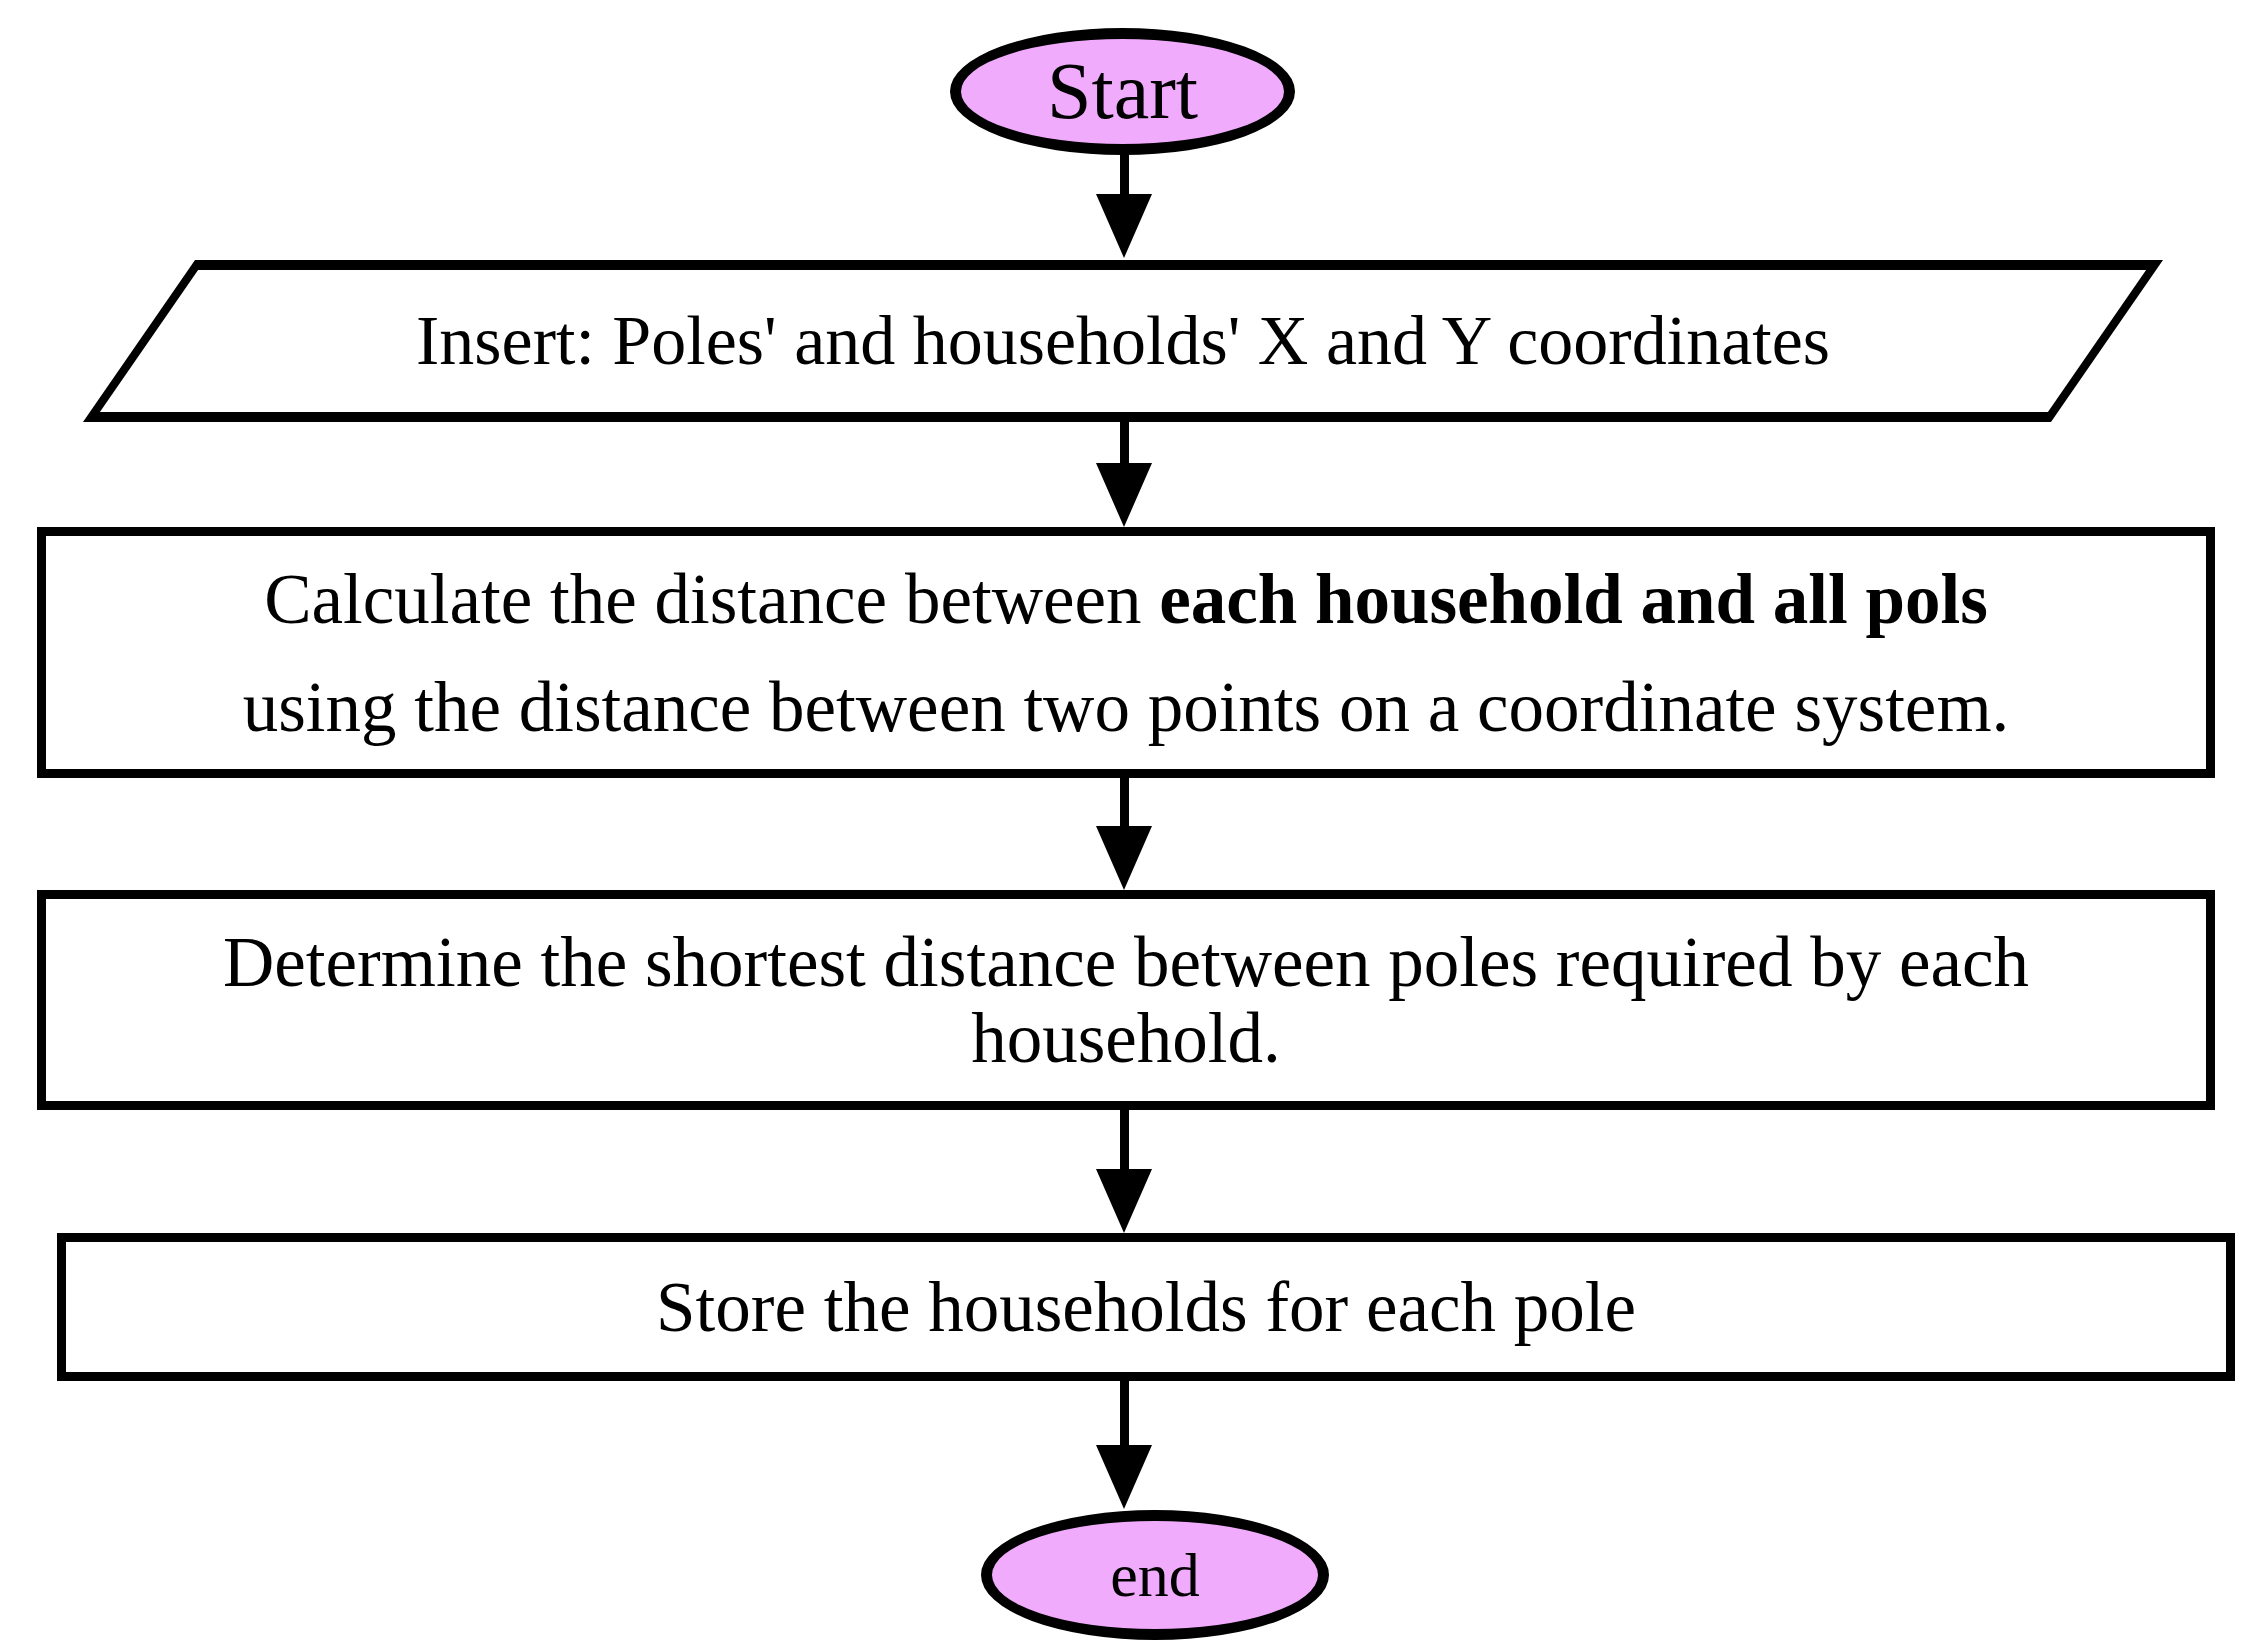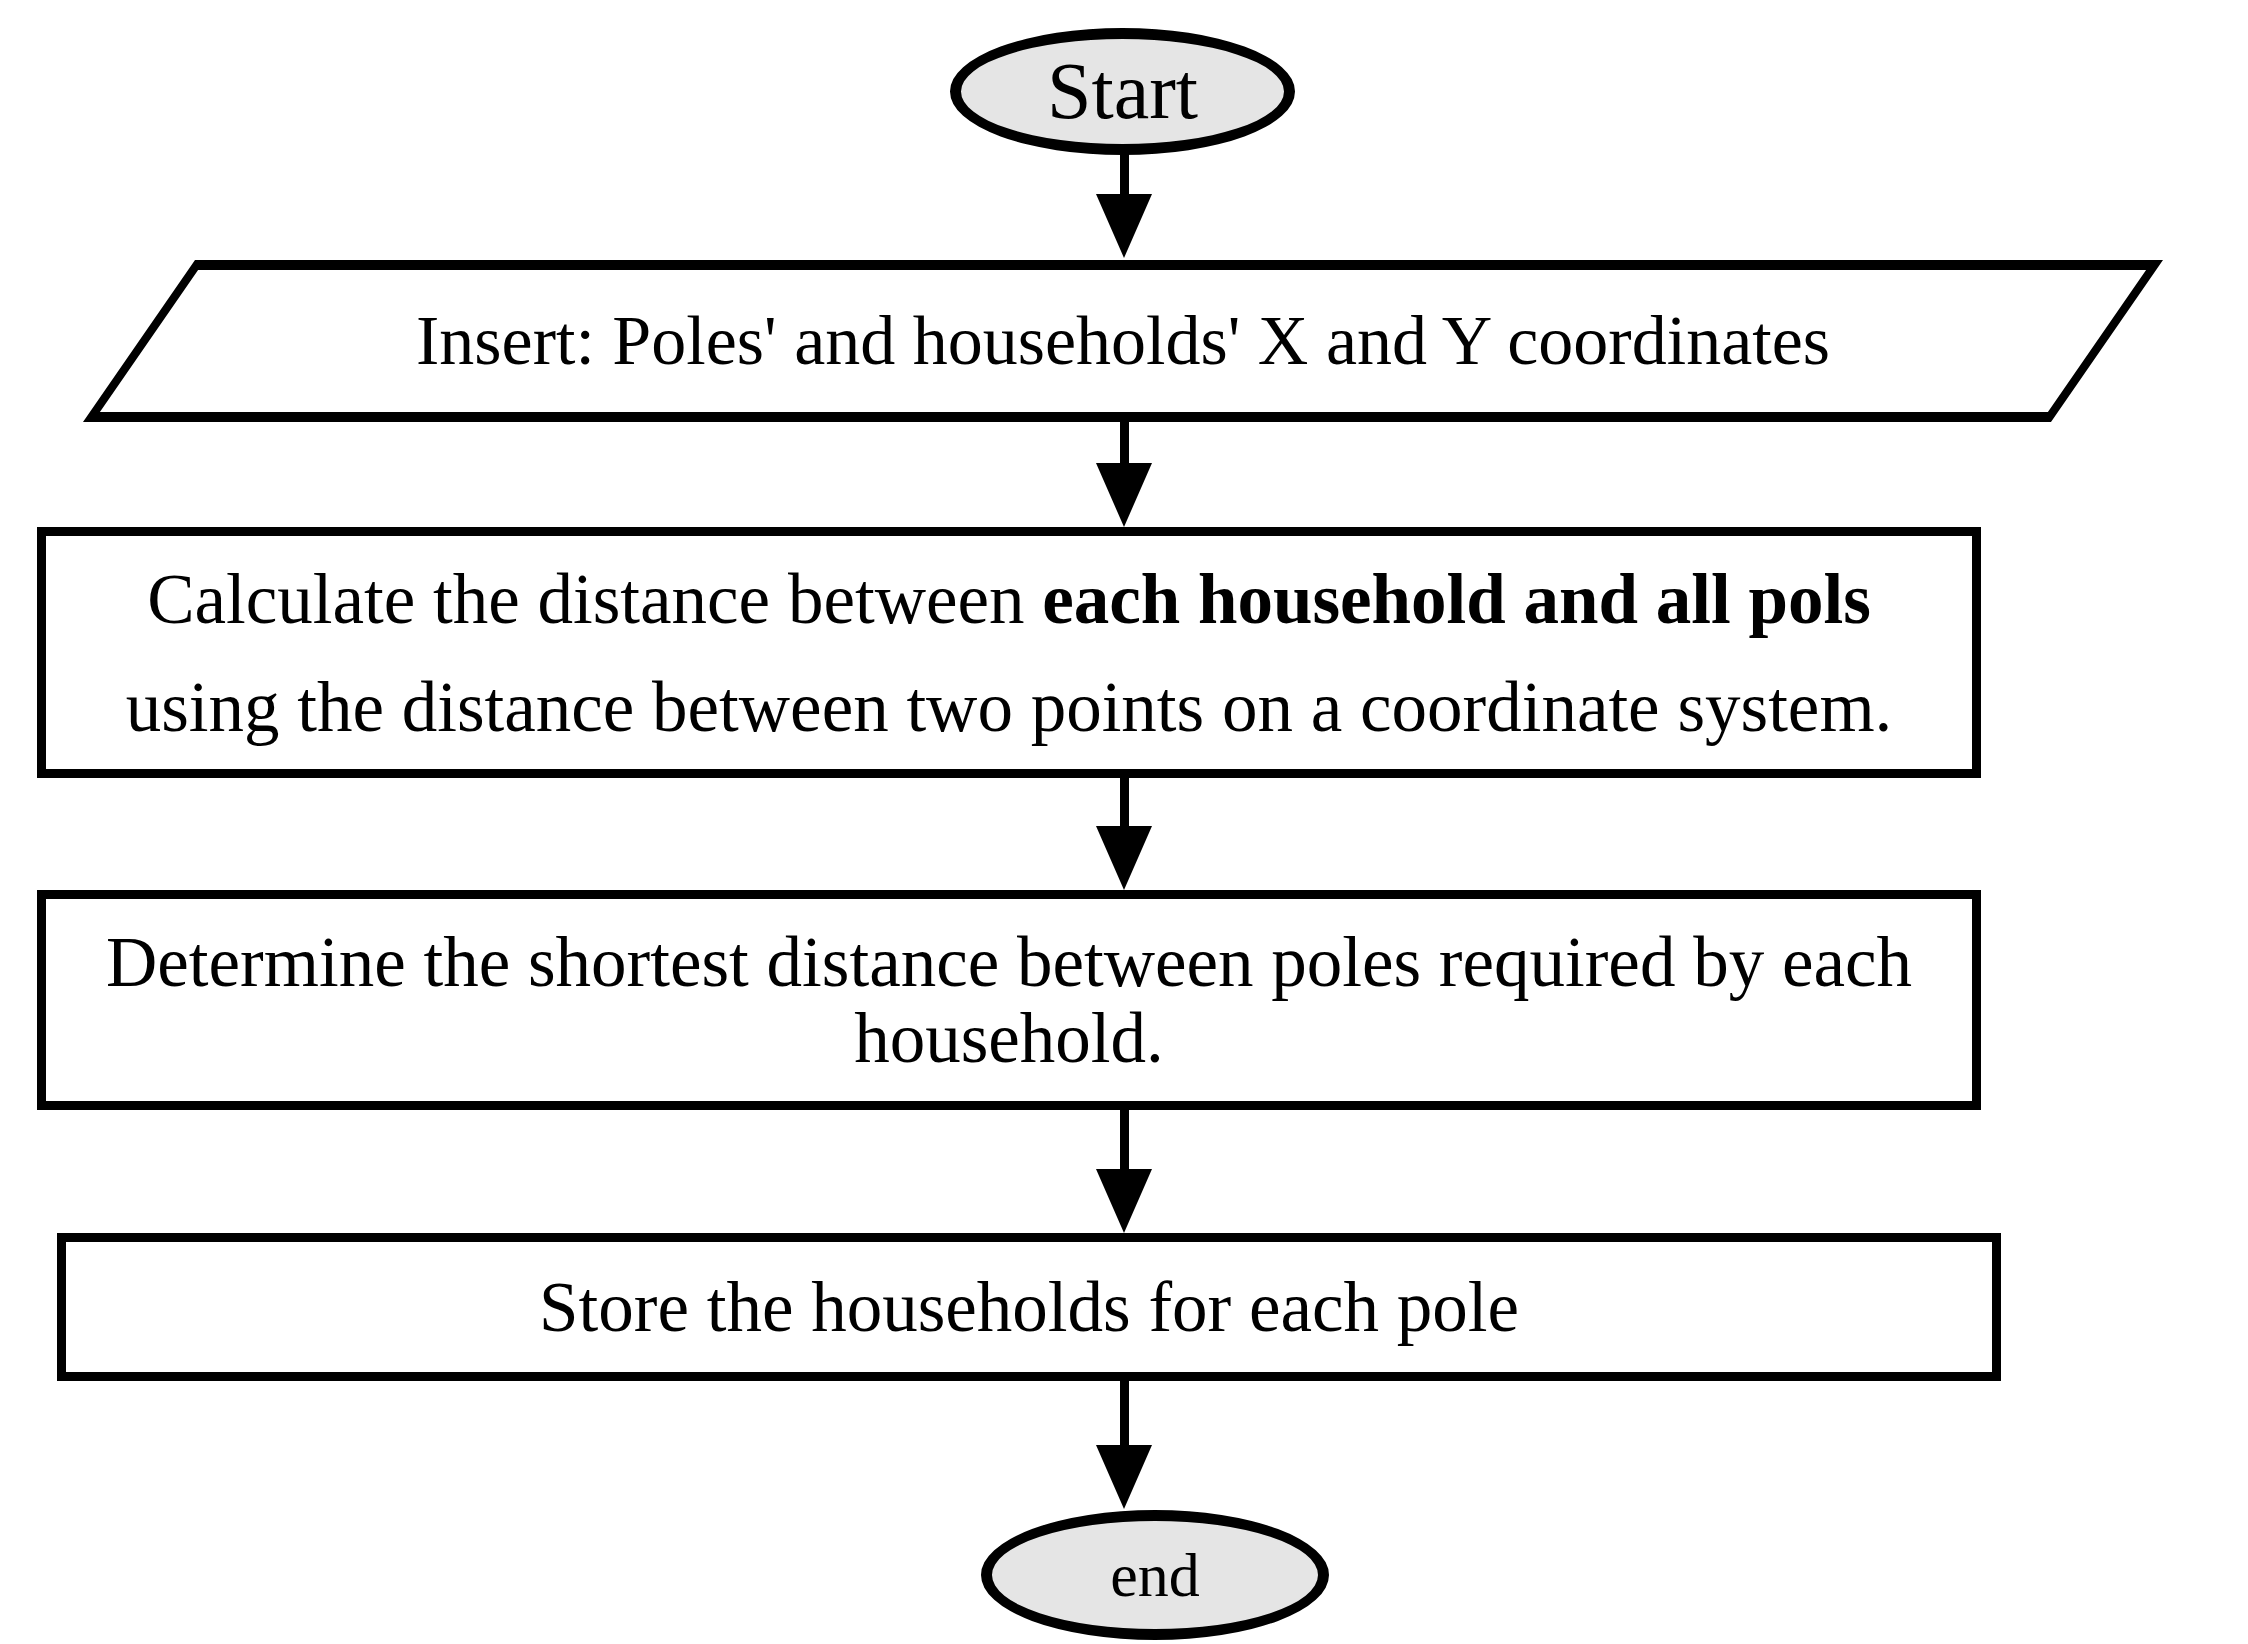--- a/index.html
+++ b/index.html
@@ -26,29 +26,29 @@
   }
   
   .oval {
     position: absolute;
     border: 11px solid #000000;
     border-radius: 50%;
     box-sizing: border-box;
     display: flex;
     align-items: center;
     justify-content: center;
-    background: #e5e5e5;
+    background: #f0abfc;
   }
   .oval-start { left: 950px; top: 28px;  width: 345px; height: 127px; font-size: 80px; }
   .oval-end   { left: 981px; top: 1510px; width: 348px; height: 130px; font-size: 62px; }
   
   .rect {
     position: absolute;
     left: 37px;
-    width: 1944px;
+    width: 2178px;
     border: 9px solid #000000;
     box-sizing: border-box;
     background: #ffffff;
     display: flex;
     flex-direction: column;
     align-items: center;
     justify-content: center;
     text-align: center;
   }
   .rect-calculate { top: 527px;  height: 251px; font-size: 71px; line-height: 108px; }

